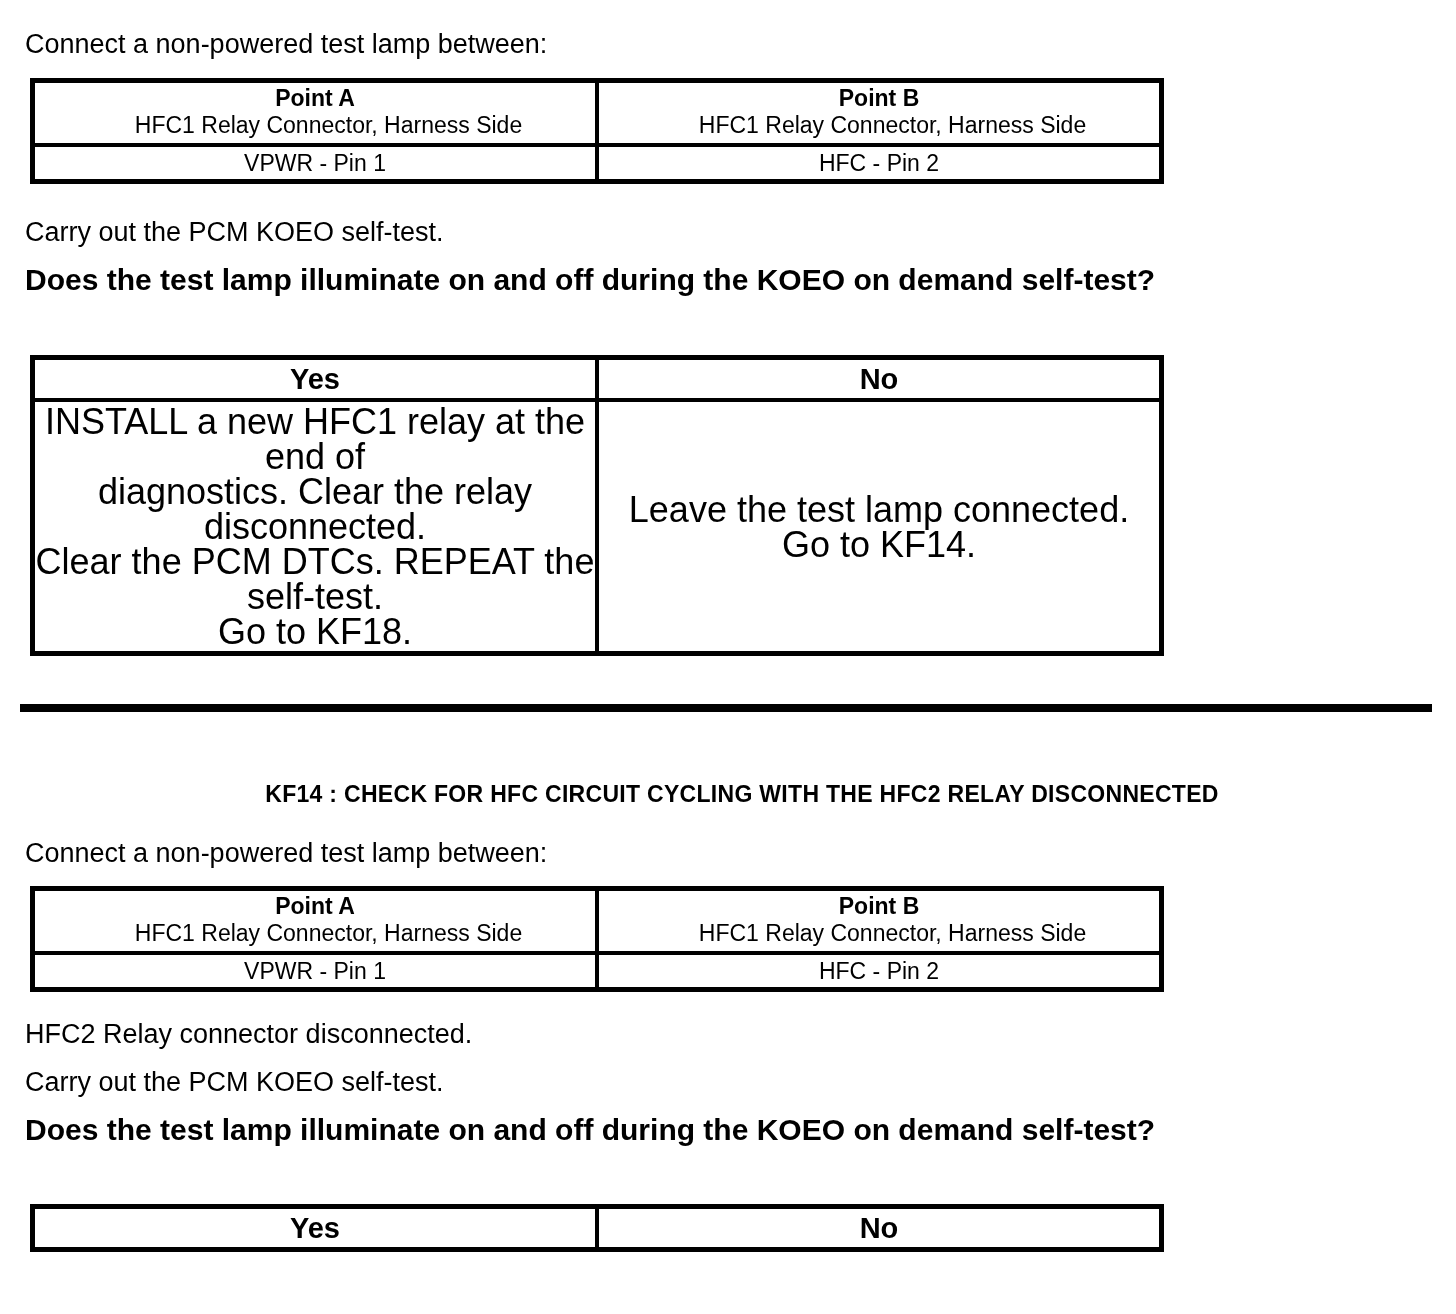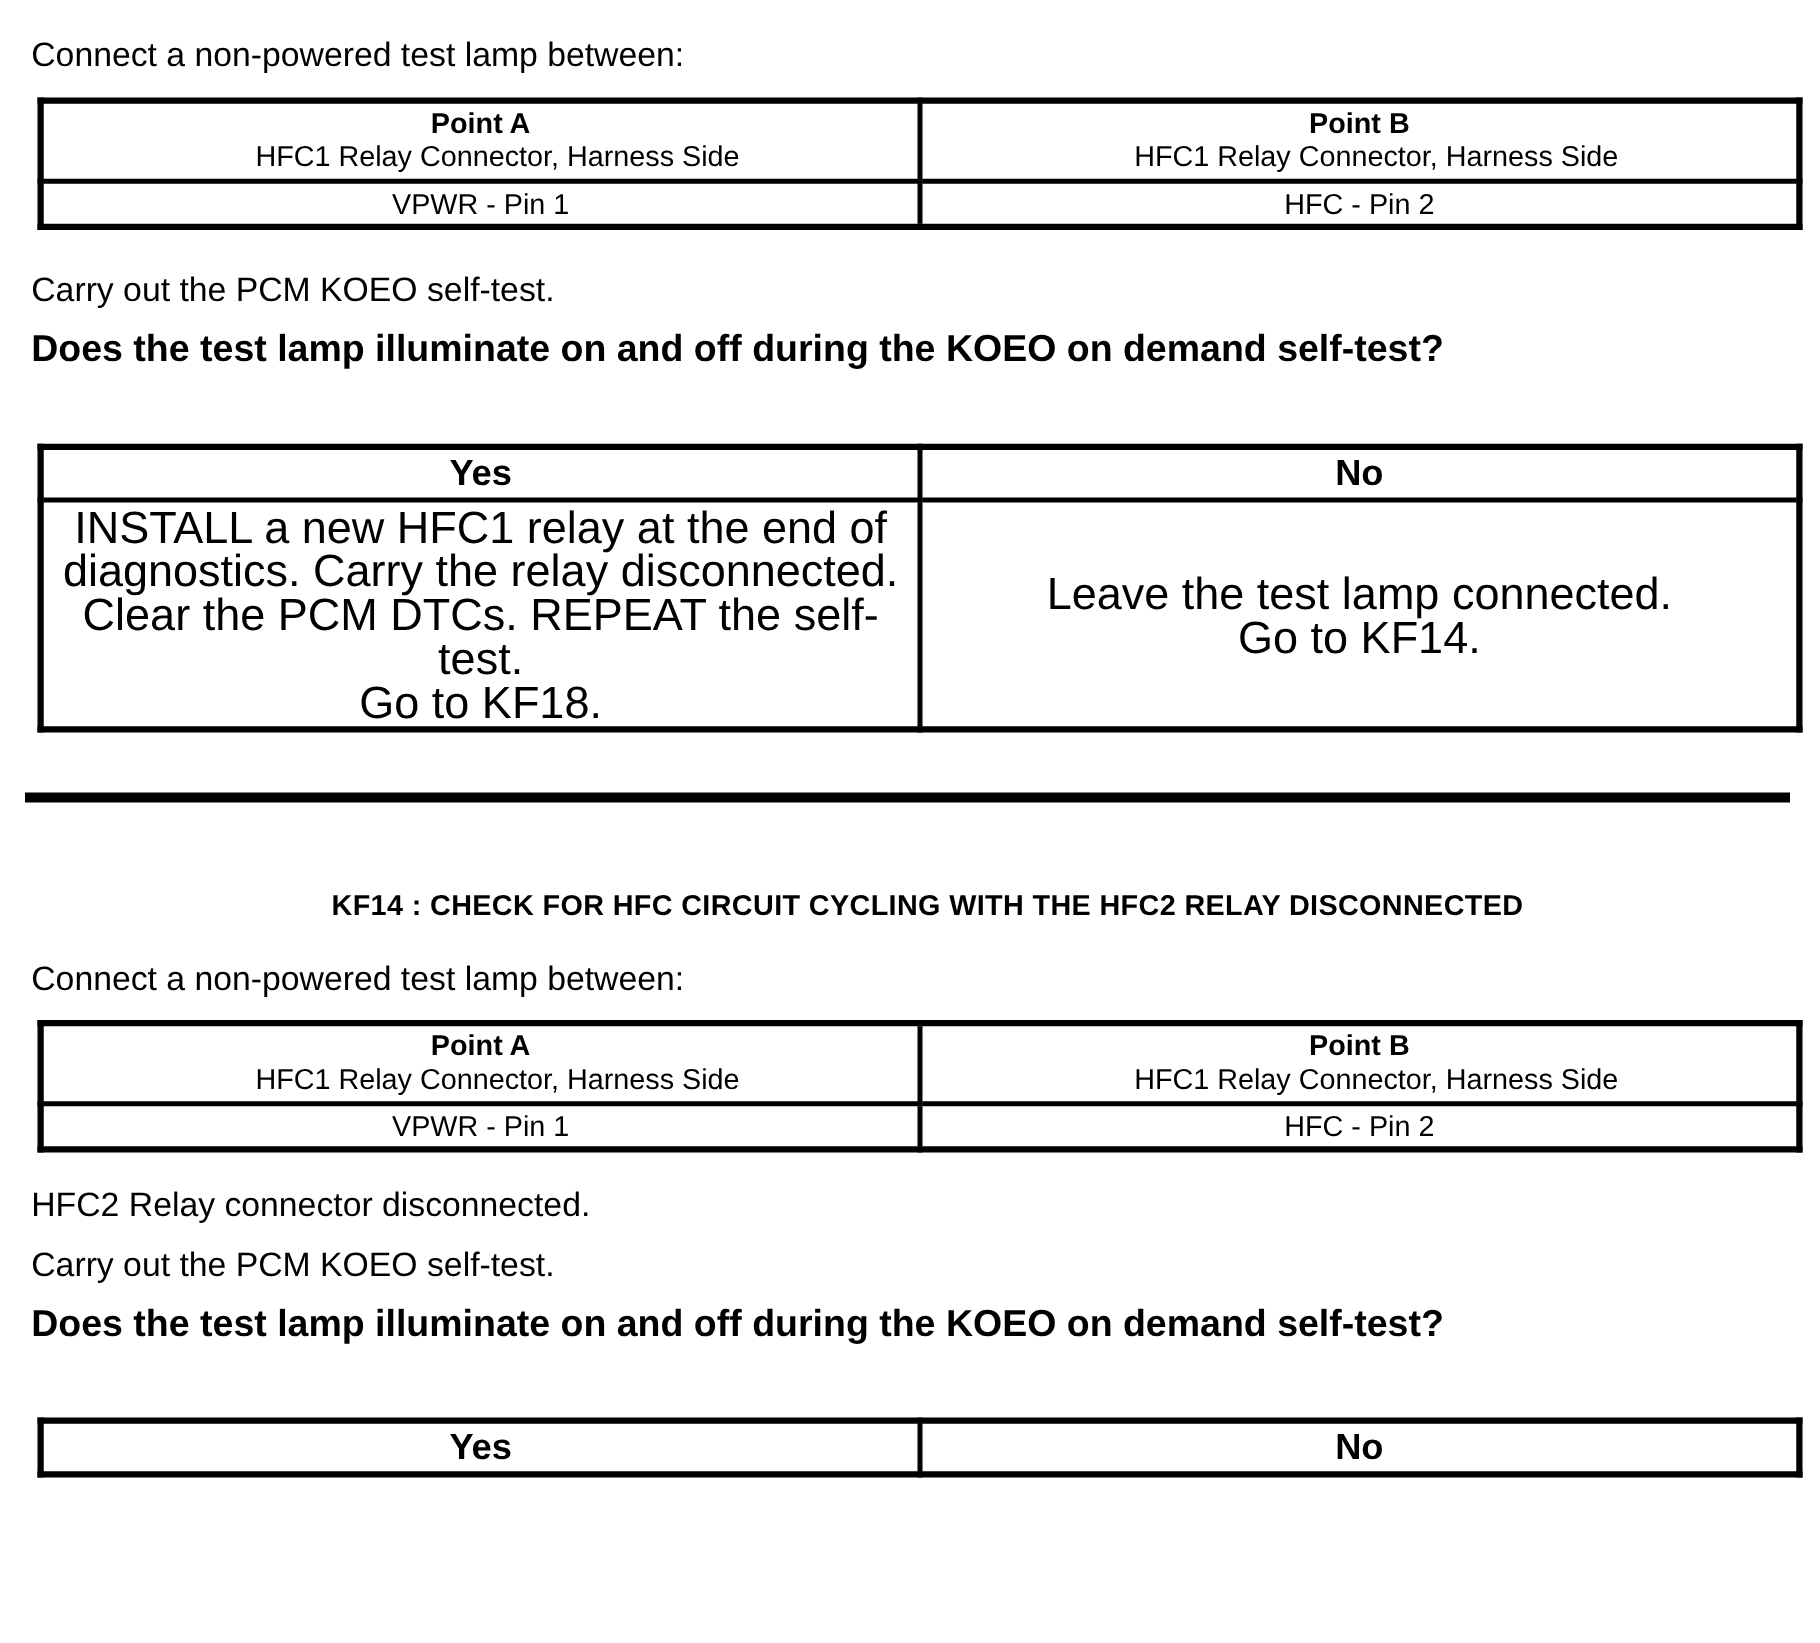--- a/index.html
+++ b/index.html
@@ -38,21 +38,21 @@
     font-weight: bold;
     line-height: 36px;
   }
   .step-line { margin-top: 12px; }
   .carry-line { margin-top: 30px; }
   .step-first { margin-top: 24px; }
 
   table {
     border-collapse: collapse;
     table-layout: fixed;
-    width: 1412px;
+    width: 1134px;
     margin: 16px 0 0 30px;
   }
   table td {
     border: 4px solid #000000;
     text-align: center;
     vertical-align: middle;
   }
   table { border: 5px solid #000000; }
 
   
@@ -140,21 +140,21 @@
 
     <table class="result-table rt-1">
       <tbody>
         <tr>
           <td class="rt-head-cell">Yes</td>
           <td class="rt-head-cell">No</td>
         </tr>
         <tr>
           <td class="rt-body-cell rt-yes-cell">
             <div>INSTALL a new HFC1 relay at the end of</div>
-            <div>diagnostics. Carry the relay disconnected.</div>
+            <div>diagnostics. Clear the relay disconnected.</div>
             <div>Clear the PCM DTCs. REPEAT the self-test.</div>
             <div>Go to KF18.</div>
           </td>
           <td class="rt-body-cell rt-no-cell">
             <div>Leave the test lamp connected.</div>
             <div>Go to KF14.</div>
           </td>
         </tr>
       </tbody>
     </table>

